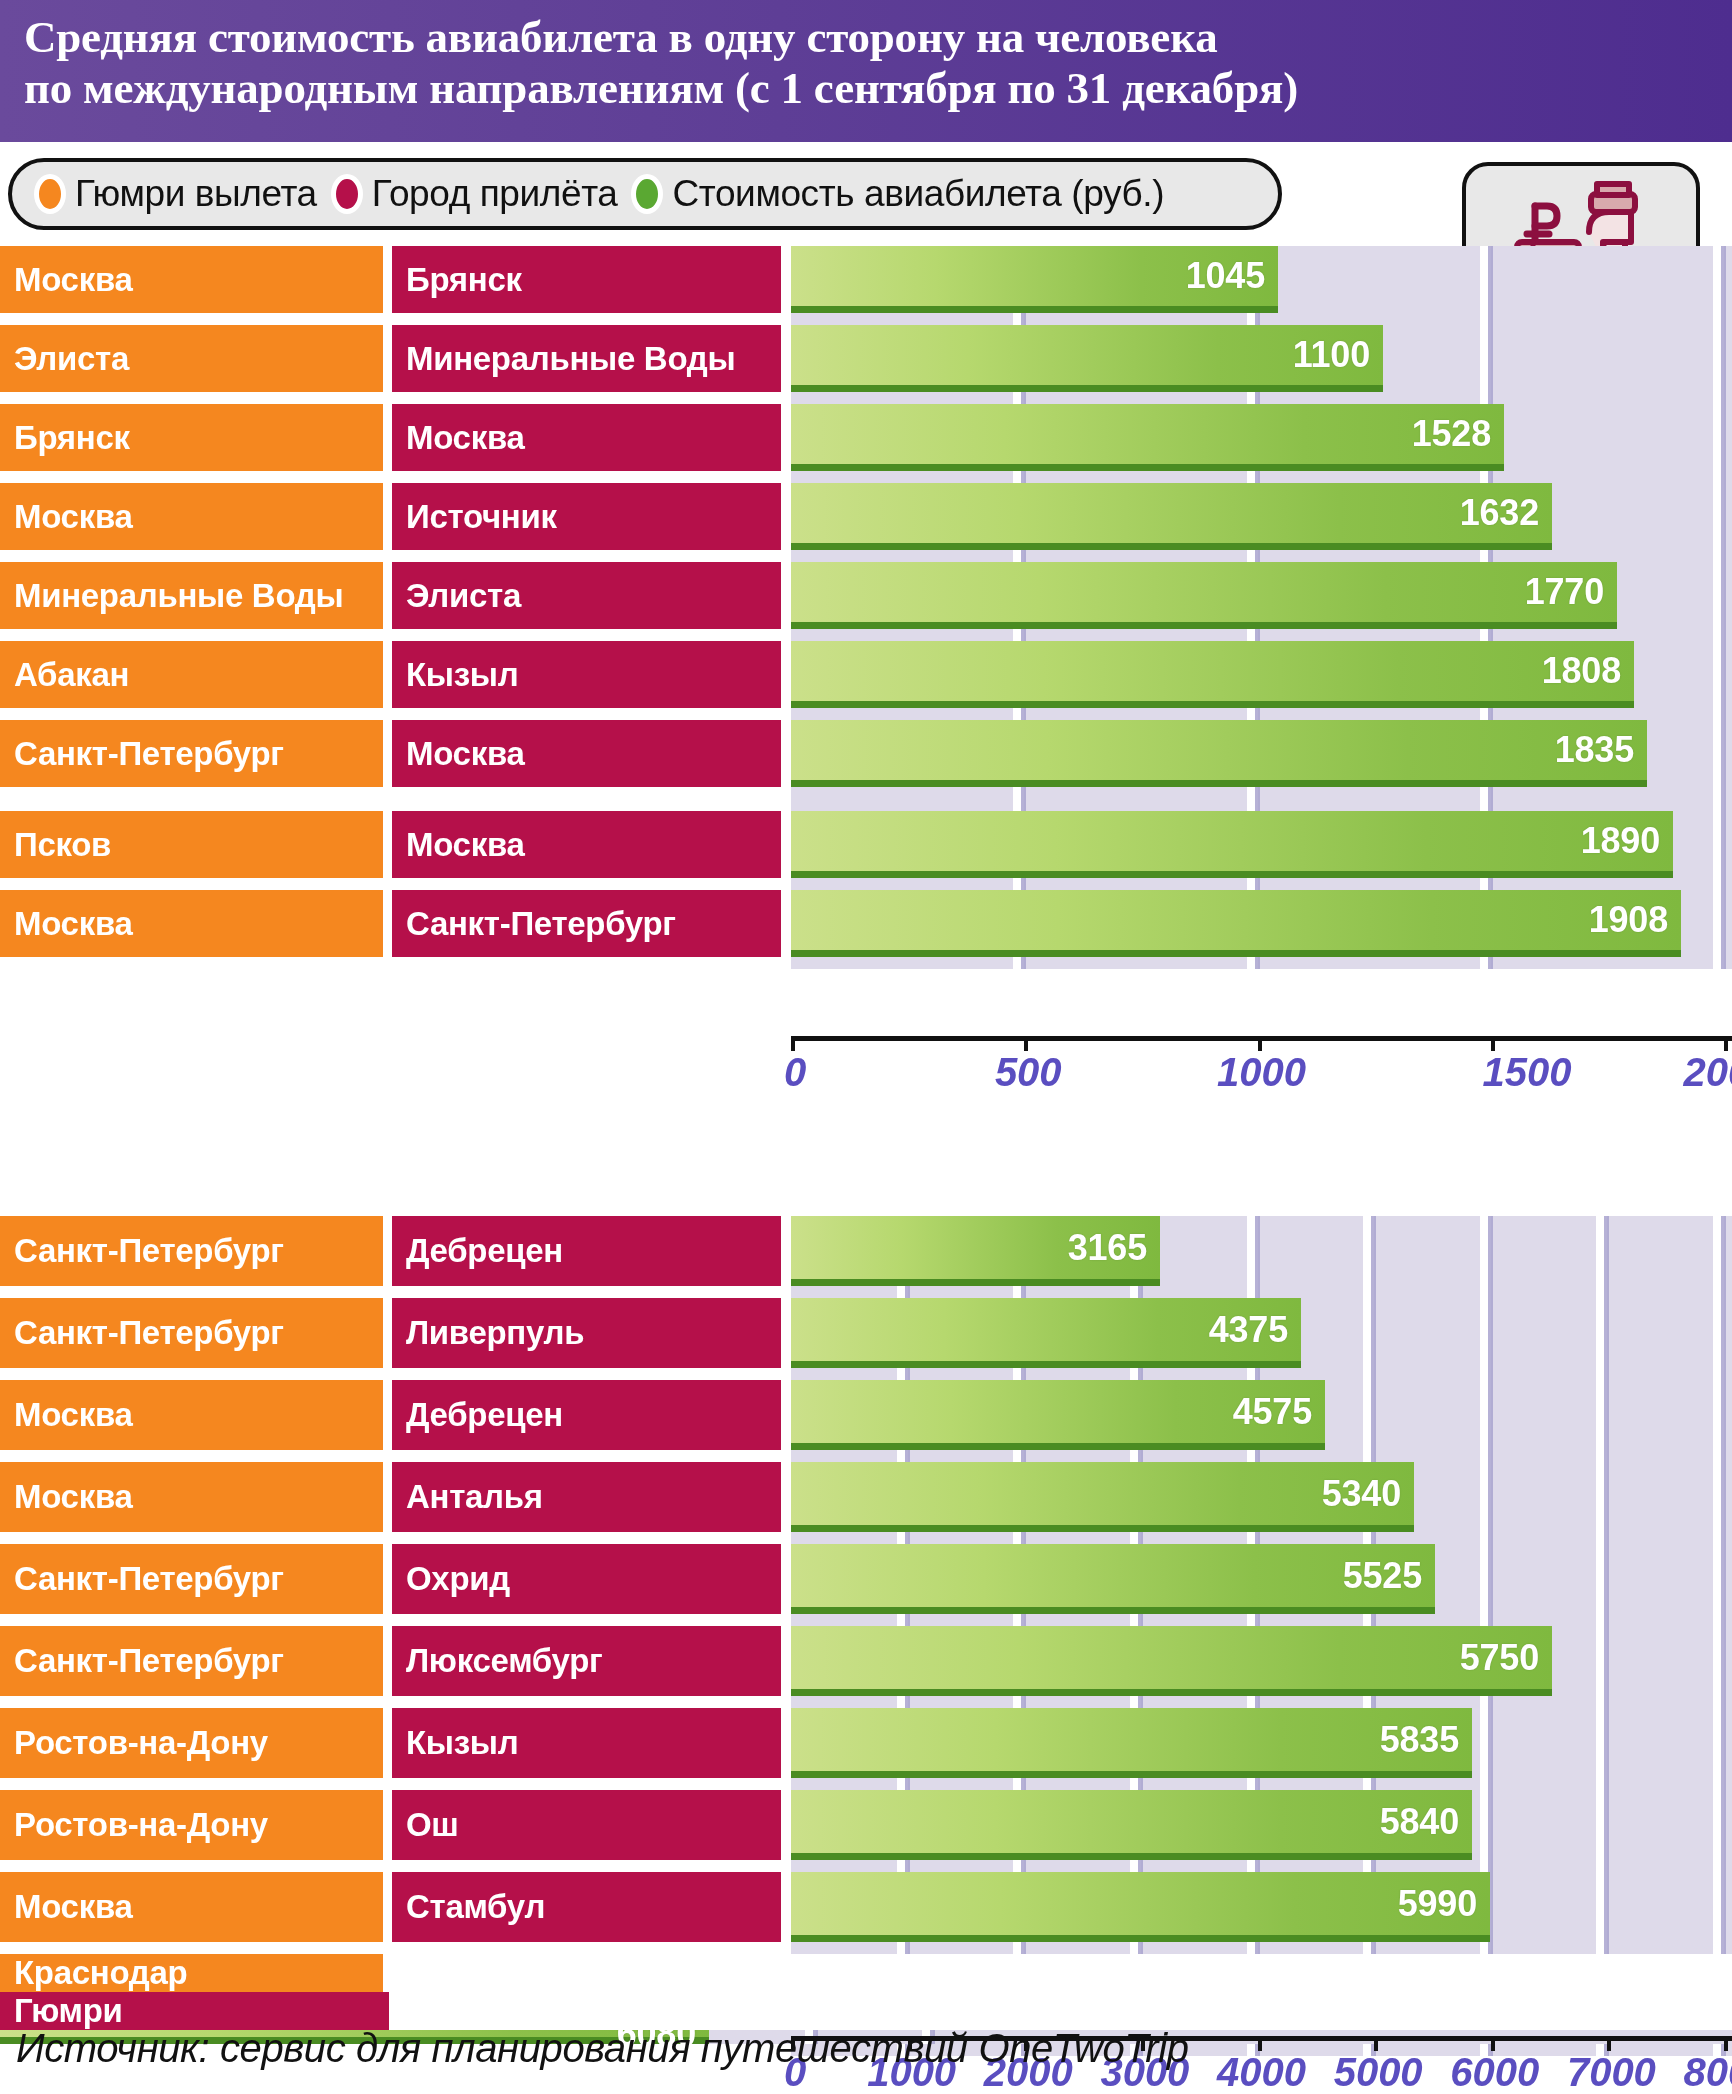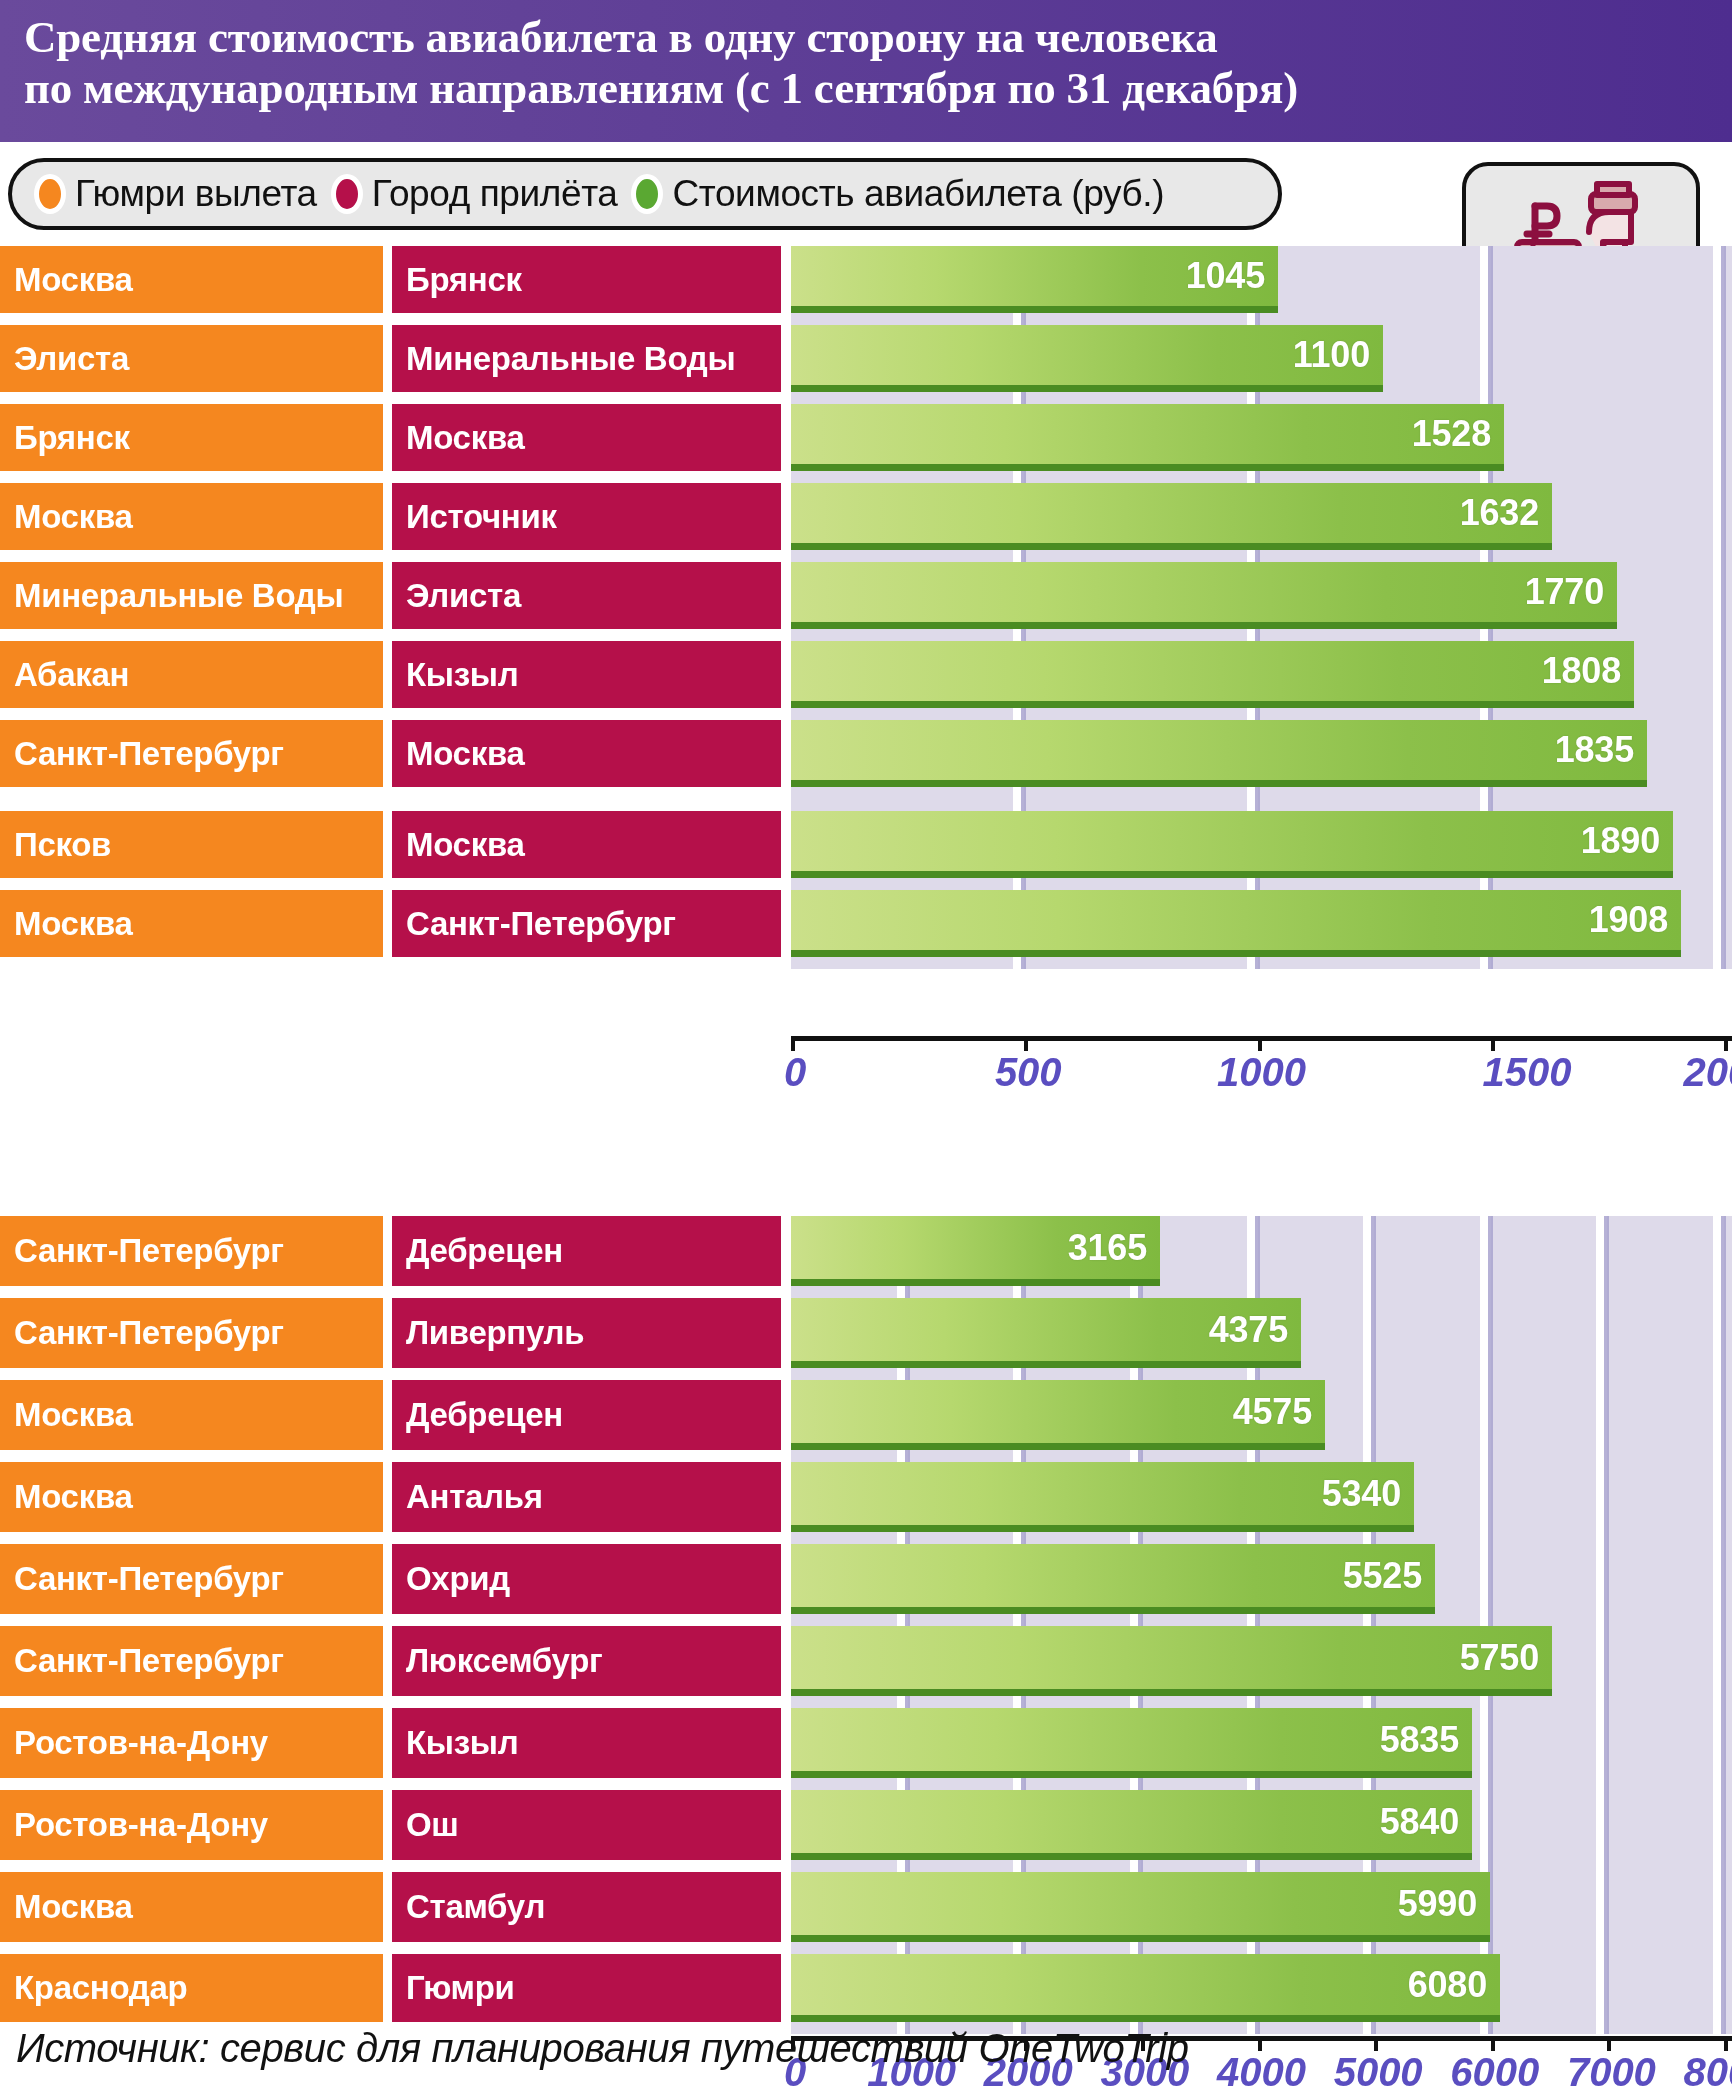--- a/index.html
+++ b/index.html
@@ -1101,21 +1101,21 @@
             <div class="gridgap" style="left:572.125px;"></div>
             <div class="gridline" style="left:580.125px;"></div>
             <div class="gridgap" style="left:688.75px;"></div>
             <div class="gridline" style="left:696.75px;"></div>
             <div class="gridgap" style="left:805.375px;"></div>
             <div class="gridline" style="left:813.375px;"></div>
             <div class="gridgap" style="left:922px;"></div>
             <div class="gridline" style="left:930px;"></div>
           </div>
         </div>
-        <div class="row" style="height:68px;">
+        <div class="row" style="height:90px;flex-direction:column;">
           <div class="cell-origin">
             <span>Краснодар</span>
           </div>
           <div class="cell-dest">
             <span>Гюмри</span>
           </div>
           <div class="plot">
             <div class="gridgap" style="left:105.625px;"></div>
             <div class="gridline" style="left:113.625px;"></div>
             <div class="gridgap" style="left:222.25px;"></div>

